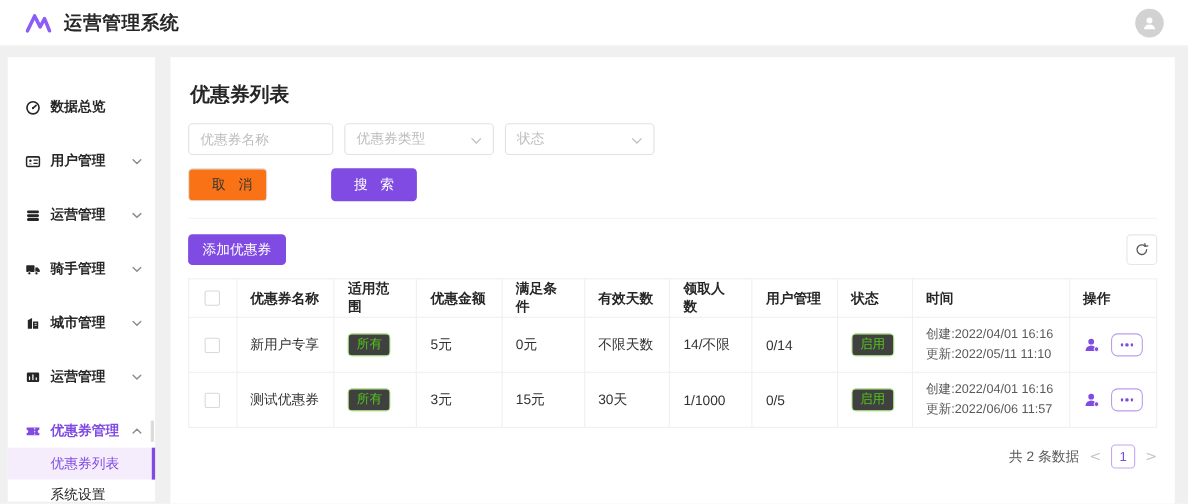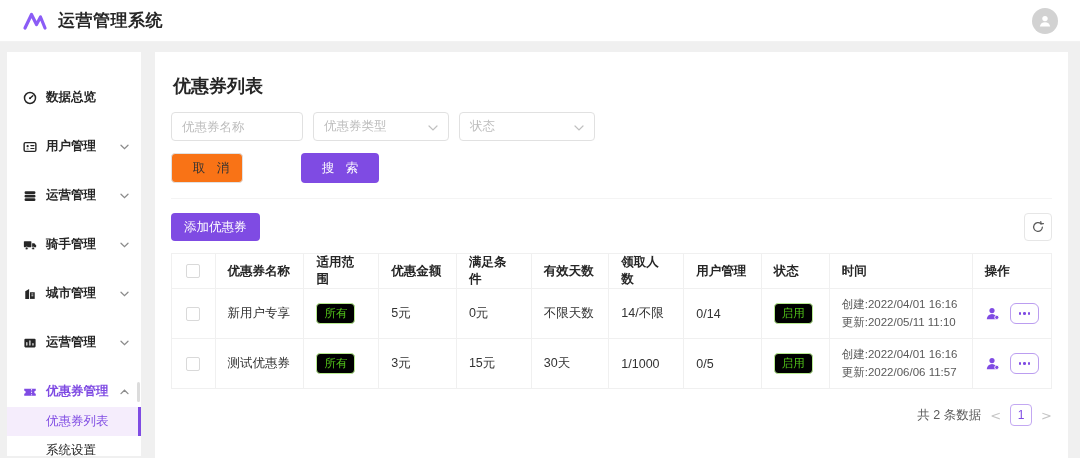--- a/index.html
+++ b/index.html
@@ -48,21 +48,21 @@
   .refresh-btn{width:28px;height:28px;border:1px solid #e6e6e6;border-radius:4px;background:#fff;
     display:flex;align-items:center;justify-content:center;cursor:pointer;}
   table{width:100%;border-collapse:collapse;table-layout:fixed;margin-top:12px;font-size:12.5px;color:#333;}
   th,td{border:1px solid #f0f0f0;text-align:left;padding:0 12px;overflow:hidden;}
   th{height:31px;font-weight:bold;color:#262626;}
   td{height:50px;}
   .cell-check{text-align:center;padding:0;}
   .cb{appearance:none;-webkit-appearance:none;width:14px;height:14px;border:1px solid #d9d9d9;border-radius:2px;
     background:#fff;cursor:pointer;vertical-align:middle;}
   .badge{display:inline-block;padding:2px 7px;font-size:11.5px;line-height:1.3;color:#52c41a;
-    background:#000000;border:1px solid #b7eb8f;border-radius:4px;}
+    background:#404040;border:1px solid #b7eb8f;border-radius:4px;}
   .time-cell div{font-size:11.5px;color:#595959;line-height:1.55;white-space:nowrap;}
   .action-wrap{display:flex;align-items:center;gap:9px;}
   .user-action{display:flex;cursor:pointer;}
   .more-btn{width:30px;height:21px;background:#fff;border:1.5px solid #bb9df0;border-radius:6px;
     display:flex;align-items:center;justify-content:center;gap:2px;cursor:pointer;}
   .more-btn i{width:2.5px;height:2.5px;border-radius:50%;background:var(--accent);}
   .pagination{display:flex;align-items:center;justify-content:flex-end;gap:9px;margin-top:15px;
     font-size:12.5px;color:#595959;}
   .page-arrow{color:#c4c4c4;font-size:13px;cursor:pointer;font-family:"DejaVu Sans",sans-serif;}
   .page-num{width:22px;height:22px;border:1px solid #c3a8f2;border-radius:4px;background:#fff;

